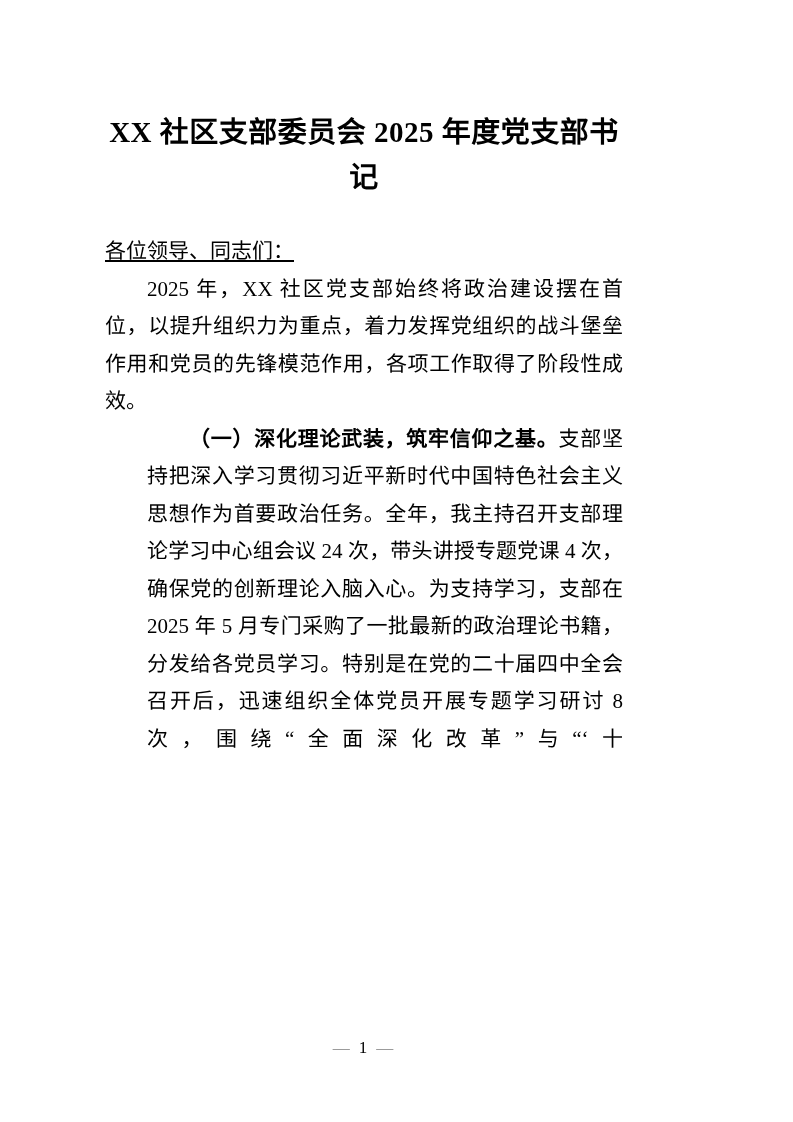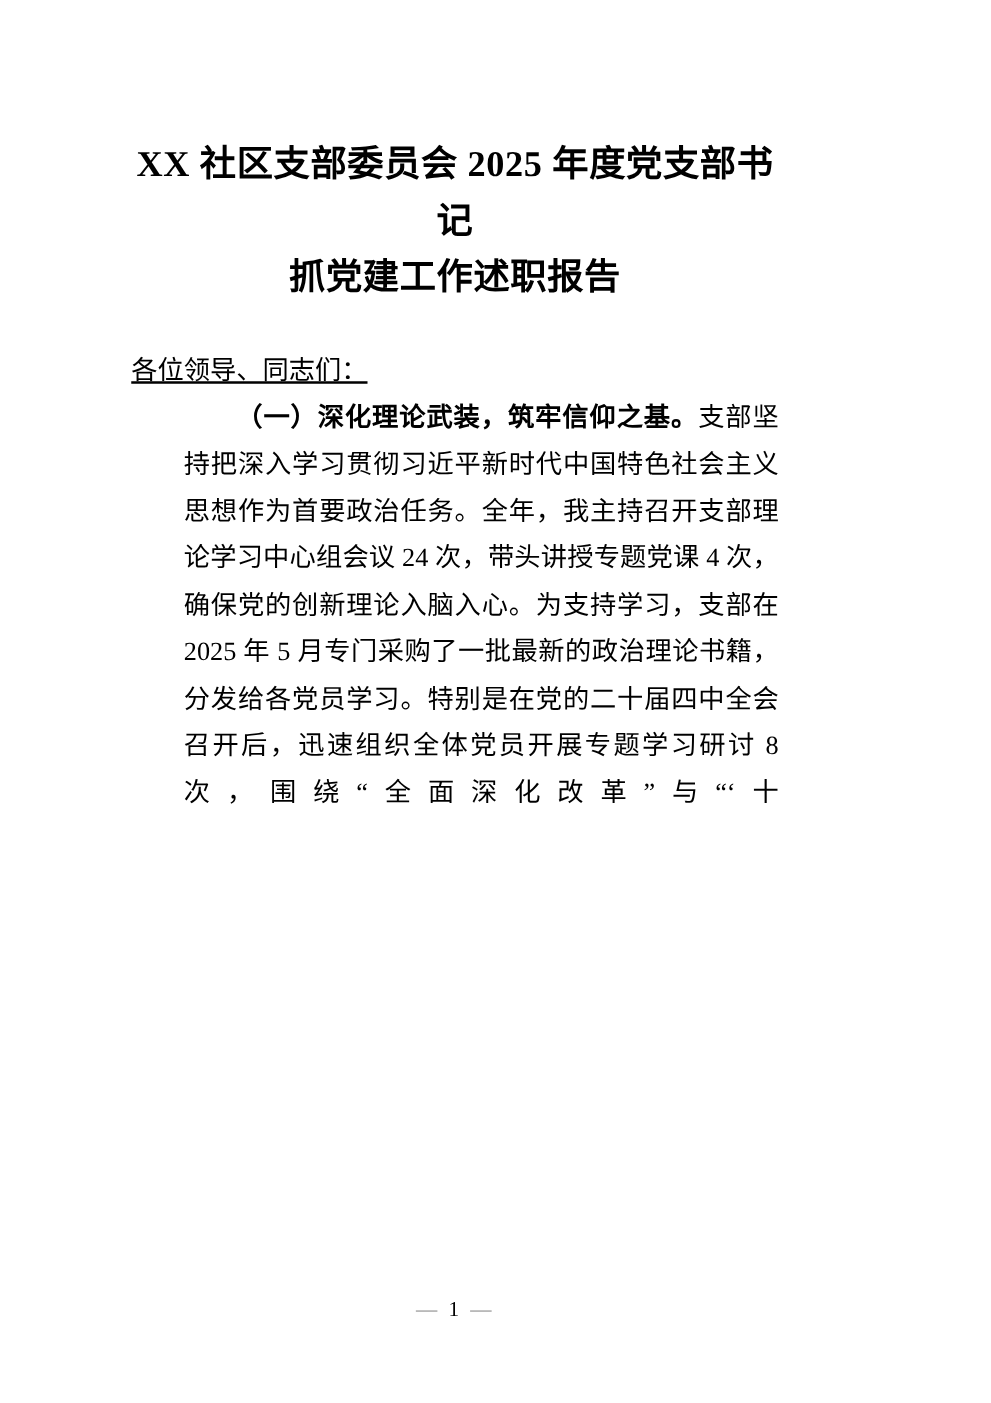--- a/index.html
+++ b/index.html
@@ -74,28 +74,28 @@
   }
 </style>
 </head>
 <body>
 
 <div class="page">
   <div class="content">
 
     <div class="doc-title">
       <div>XX 社区支部委员会 2025 年度党支部书记</div>
-      <div>抓党建工作述职报告</div>
     </div>
 
     <div class="body-text">
       <p class="salutation">各位领导、同志们：</p>
 
 
 
+      <p class="para">2025 年，XX 社区党支部始终将政治建设摆在首位，以提升组织力为重点，着力发挥党组织的战斗堡垒作用和党员的先锋模范作用，各项工作取得了阶段性成效。</p>
 
       <p class="para cut-paragraph"><span class="sub-lead">（一）深化理论武装，筑牢信仰之基。</span><span>支部坚持把深入学习贯彻习近平新时代中国特色社会主义思想作为首要政治任务。全年，我主持召开支部理论学习中心组会议 24 次，带头讲授专题党课 4 次，确保党的创新理论入脑入心。为支持学习，支部在 2025 年 5 月专门采购了一批最新的政治理论书籍，分发给各党员学习。特别是在党的二十届四中全会召开后，迅速组织全体党员开展专题学习研讨 8 次，围绕“全面深化改革”与“‘十</span></p>
     </div>
   </div>
 
   <div class="footer">
     <span class="dash">—</span><span class="pg">1</span><span class="dash">—</span>
   </div>
 </div>
 

